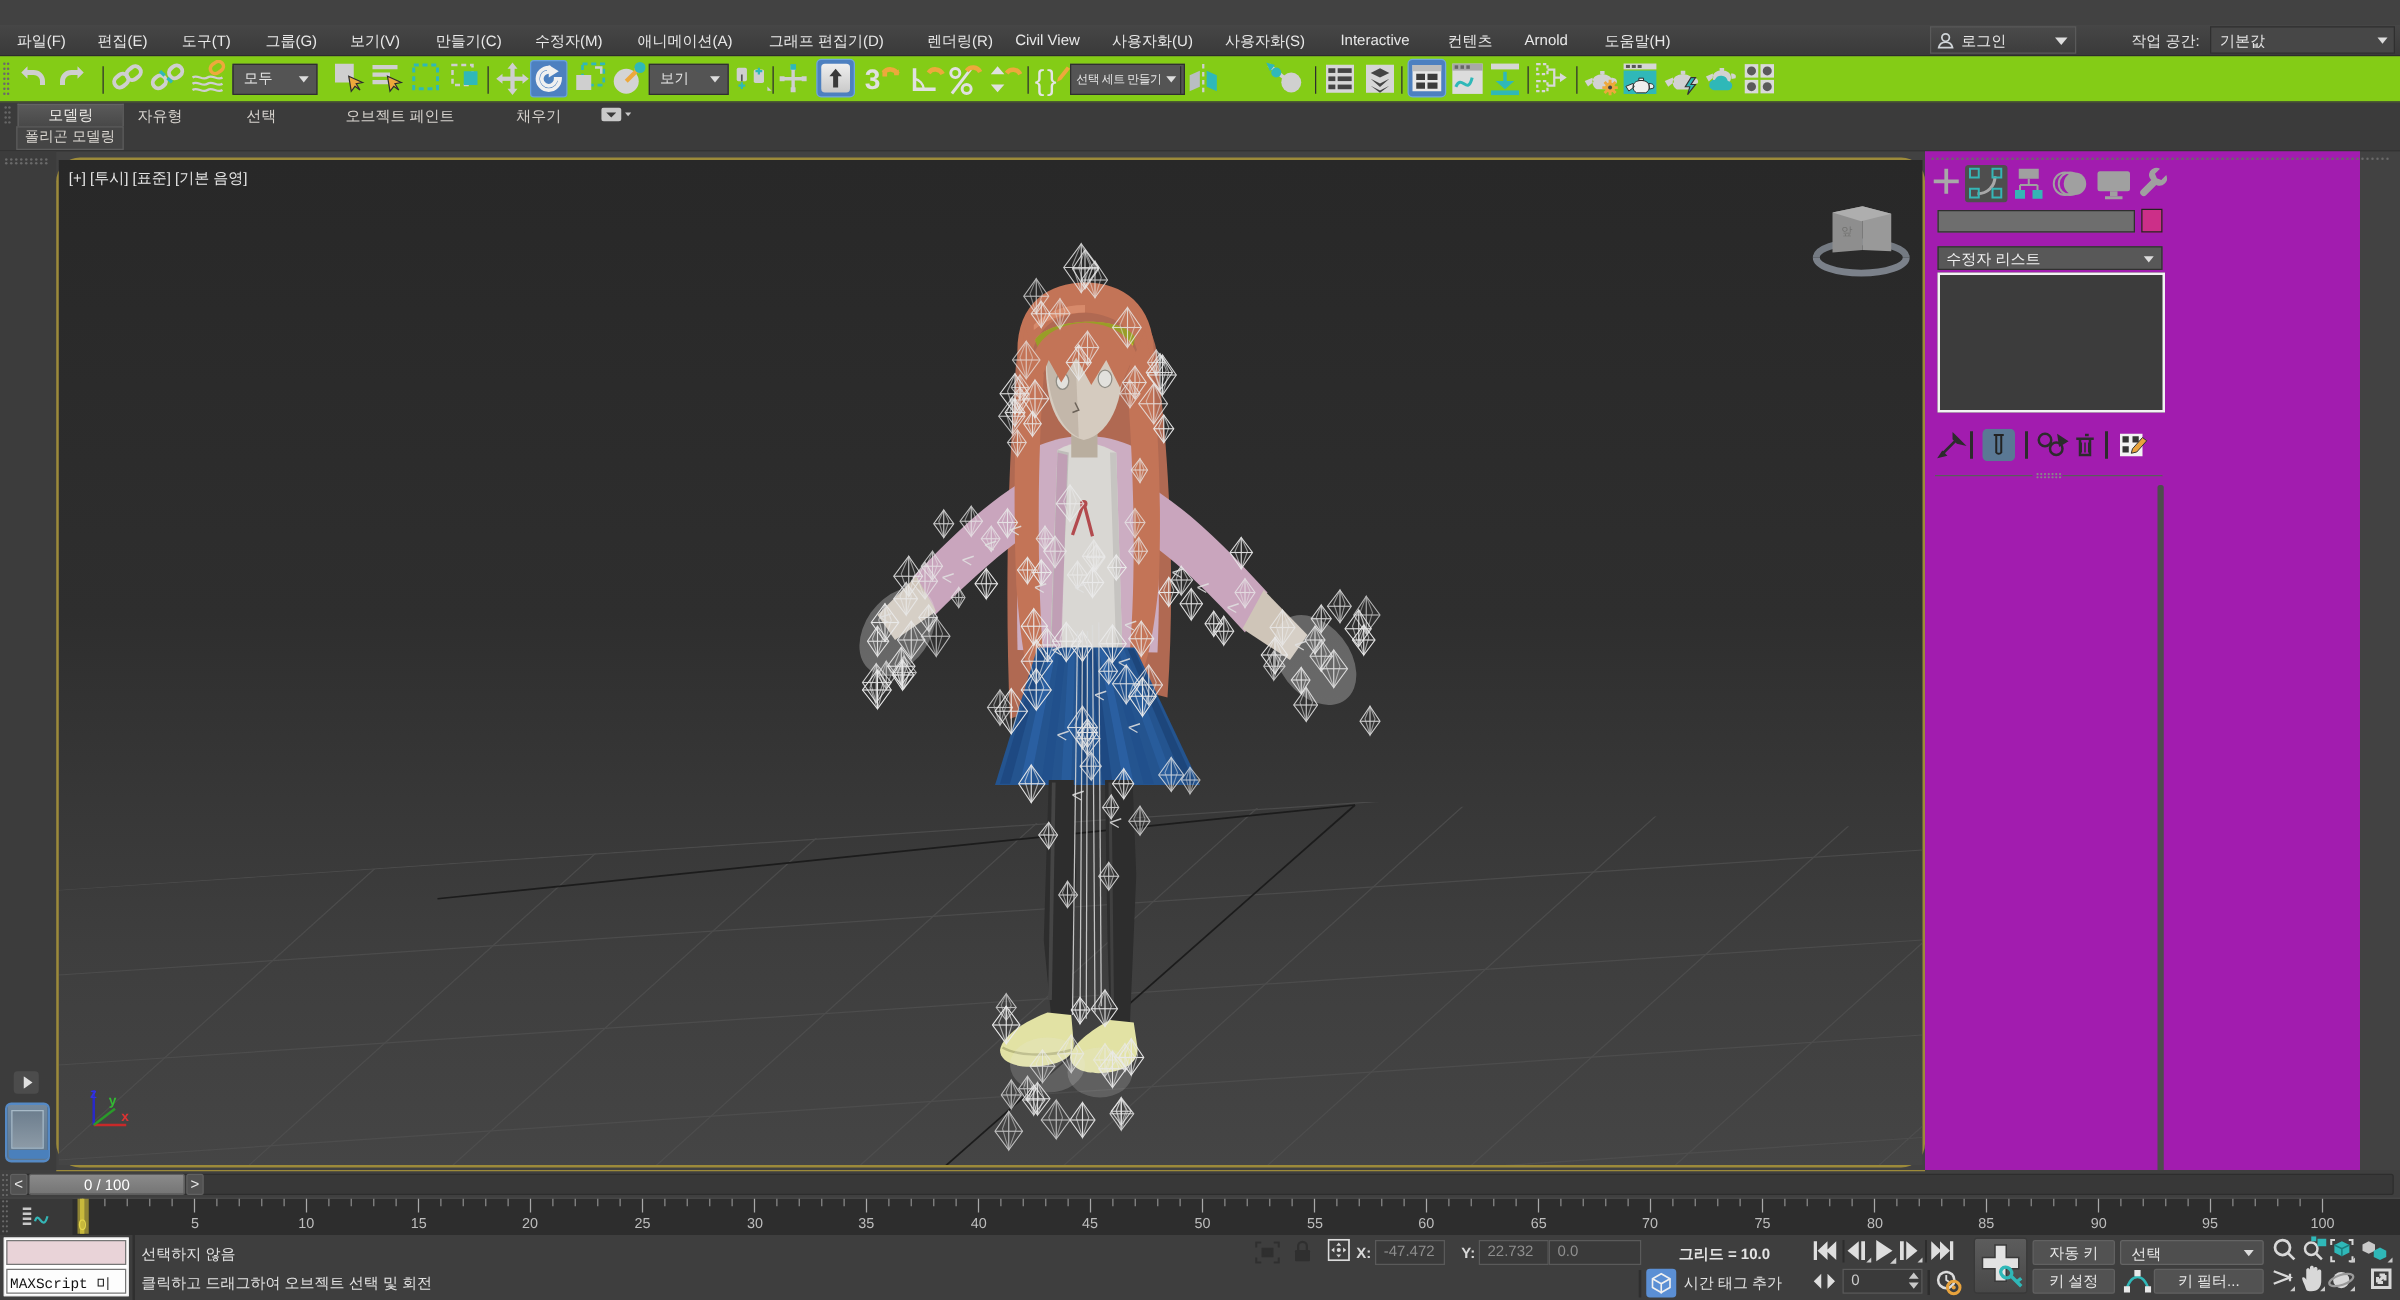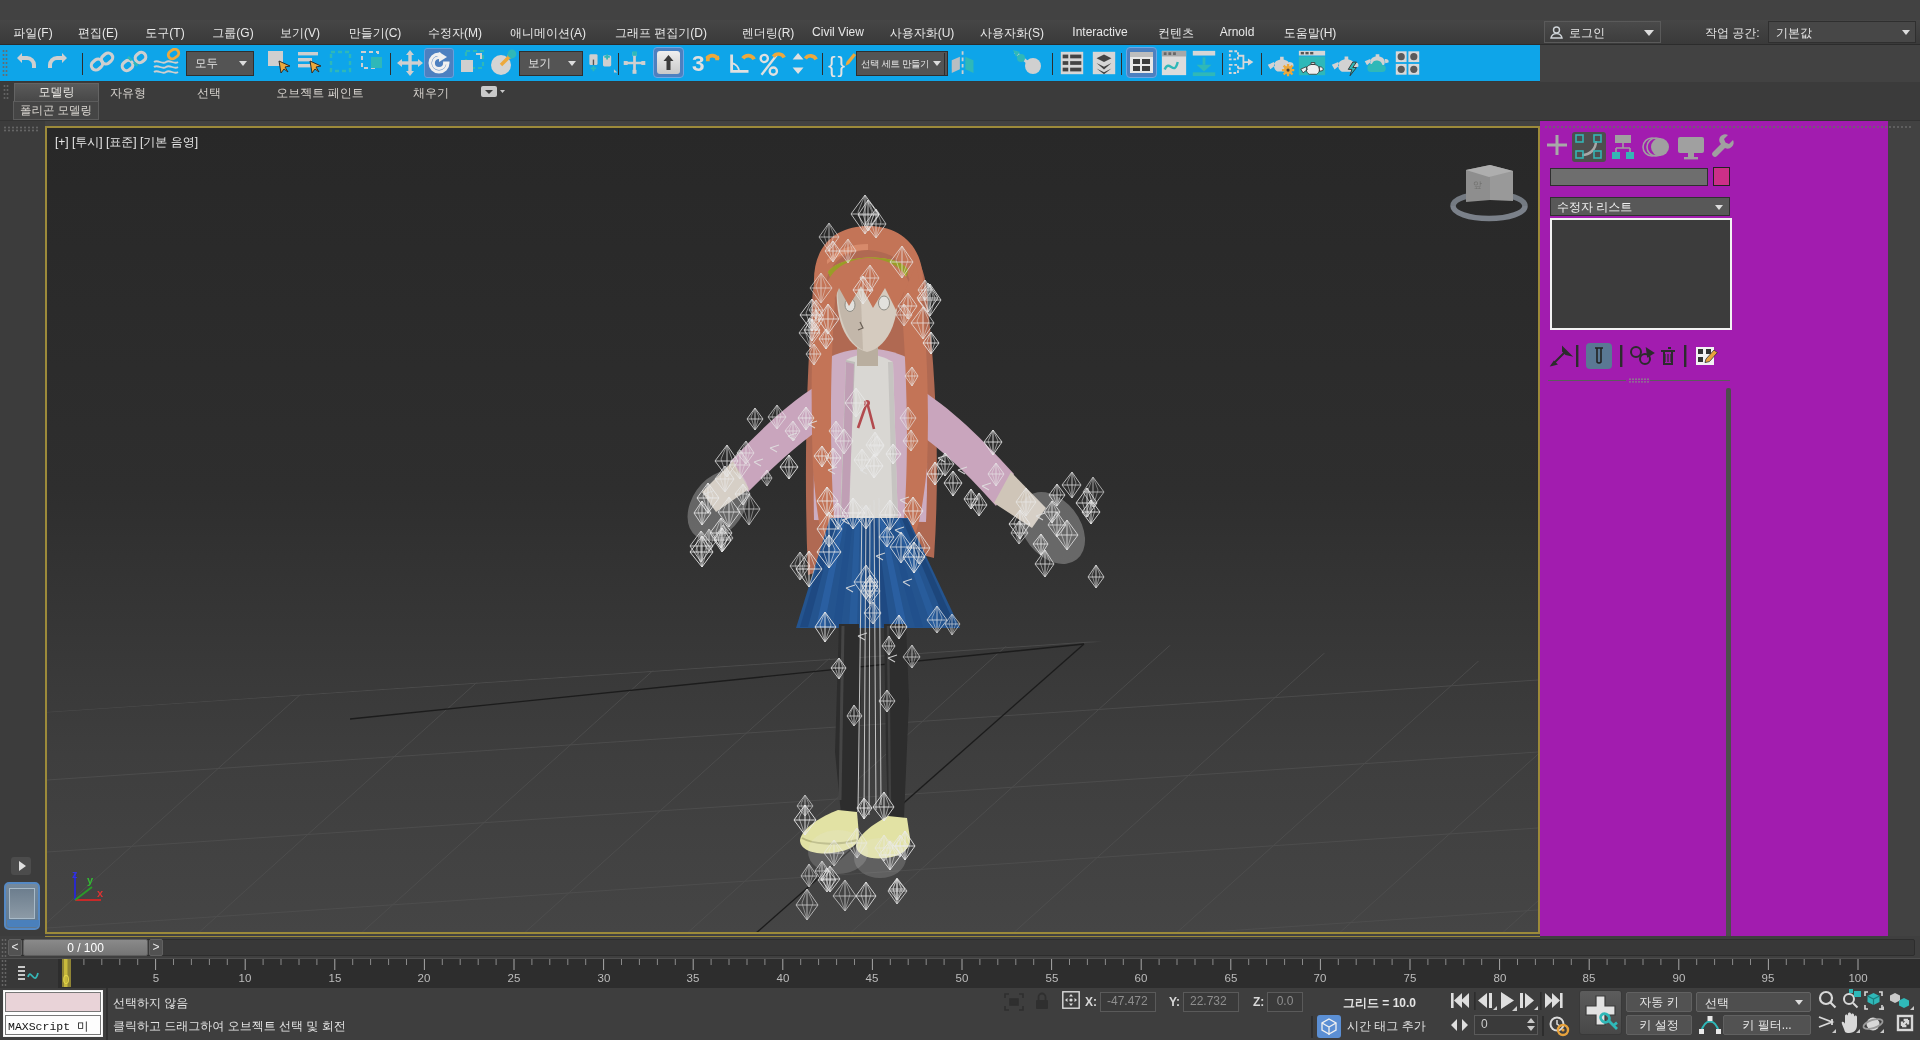--- a/index.html
+++ b/index.html
@@ -1,32 +1,32 @@
 <!DOCTYPE html>
 <html><head><meta charset="utf-8">
 <style>
 *{margin:0;padding:0;box-sizing:border-box;font-family:"Liberation Sans",sans-serif;}
 html,body{width:1920px;height:1040px;overflow:hidden;background:#424242;}
 #app{position:relative;width:1920px;height:1040px;}
 .abs{position:absolute;}
 #titlebar{left:0;top:0;width:1920px;height:20px;background:#fff;color:#111;font-size:12px;}
 #menubar{left:0;top:20px;width:1920px;height:25px;background:linear-gradient(#464646,#3a3a3a);border-bottom:1px solid #2c2c2c;color:#e8e8e8;font-size:12px;}
 .mi{position:absolute;top:5px;transform:translateX(-50%);white-space:nowrap;}
-#toolbar{left:0;top:45px;width:1540px;height:37px;background:#0ea5e9;border-bottom:1px solid #383838;}
+#toolbar{left:0;top:45px;width:1920px;height:37px;background:#84cc16;border-bottom:1px solid #383838;}
 .tbtn{position:absolute;top:3px;}
 .tsep{position:absolute;top:8px;width:1px;height:22px;background:#2e2e2e;}
 .tdd{position:absolute;background:#545454;border:1px solid #2f2f2f;color:#e6e6e6;font-size:11.5px;height:25px;line-height:23px;padding-left:8px;}
 .tdd .arr{position:absolute;right:6px;top:9px;width:0;height:0;border-left:4px solid transparent;border-right:4px solid transparent;border-top:5px solid #ddd;}
 #ribbontabs{left:0;top:82px;width:1920px;height:19px;background:#3b3b3b;color:#d6d2cd;font-size:12px;}
 #ribbonrow2{left:0;top:101px;width:1920px;height:20px;background:#3b3b3b;border-bottom:1px solid #333;}
 .rtab{position:absolute;top:3px;transform:translateX(-50%);white-space:nowrap;}
 #activetab{position:absolute;left:14px;top:1px;width:85px;height:18px;background:linear-gradient(#5a5a5a,#484848);border:1px solid #646464;border-bottom:none;text-align:center;line-height:17px;color:#eceae6;}
 #polymodel{position:absolute;left:13px;top:0px;width:86px;height:19px;background:#454545;border:1px solid #5c5c5c;color:#dcd8d2;font-size:11.5px;text-align:center;line-height:17px;white-space:nowrap;}
 #leftstrip{left:0;top:121px;width:45px;height:815px;background:#3c3c3c;}
-#viewport{left:45px;top:126px;width:1495px;height:808px;background:#9c8a3a;padding:2px;}
+#viewport{left:45px;top:126px;width:1495px;height:808px;background:#9c8a3a;padding:2px;border-radius:19px;}
 #vpinner{position:relative;width:100%;height:100%;background:linear-gradient(#282828,#2e2e2e 45%,#3e3e3e 78%,#454545);overflow:hidden;}
 #vplabel{position:absolute;left:8px;top:6px;color:#e8e8e8;font-size:12px;}
 #cmdpanel{left:1540px;top:121px;width:348px;height:815px;background:#a21caf;}
 #timeslider{left:0;top:936px;width:1920px;height:22px;background:#3f3f3f;}
 #trackbar{left:0;top:958px;width:1920px;height:30px;background:#2d2d2d;color:#c8c8c8;}
 #statusbar{left:0;top:988px;width:1920px;height:52px;background:#3e3e3e;color:#e2e2e2;font-size:12px;}
 .fld{position:absolute;background:#3a3a3a;border:1px solid #5a5a5a;color:#8e8e8e;font-size:12px;padding:1px 6px;height:20px;}
 .sbtn{position:absolute;background:#525252;border:1px solid #616161;border-radius:2px;color:#e8e8e8;font-size:12px;text-align:center;}
 </style></head><body>
 <div id="app">
@@ -1646,21 +1646,21 @@
         <g fill="#dcdcdc">
           <path d="M9 3l2 2.5H7zM9 15l2-2.5H7zM3 9l2.5-2v4zM15 9l-2.5-2v4z"></path>
           <circle cx="9" cy="9" r="1.6"></circle>
         </g>
       </svg>
       <span class="abs" style="left:1085px;top:7px;font-weight:bold;color:#d8d8d8">X:</span>
       <span class="fld" style="left:1100px;top:4px;width:56px;">-47.472</span>
       <span class="abs" style="left:1169px;top:7px;font-weight:bold;color:#d8d8d8">Y:</span>
       <span class="fld" style="left:1183px;top:4px;width:56px;">22.732</span>
       <span class="abs" style="left:1253px;top:7px;font-weight:bold;color:#d8d8d8">Z:</span>
-      <span class="fld" style="left:1267px;top:4px;width:36px;text-align:center;">0.0</span>
+      <span class="fld" style="left:1239px;top:4px;width:74px;">0.0</span>
       <span class="abs" style="left:1343px;top:7px;font-weight:bold;color:#e4e4e4">그리드 = 10.0</span>
       <span class="abs" style="left:1311px;top:28px;width:2px;height:22px;background:#2f2f2f"></span>
       <span class="abs" style="left:1317px;top:27px;width:24px;height:23px;background:#5b8fd4;border-radius:3px"></span>
       <svg class="abs" style="left:1320px;top:30px" width="18" height="17" viewBox="0 0 18 17">
         <g fill="none" stroke="#f0f0f0" stroke-width="1.3">
           <path d="M9 1l7 4v7l-7 4-7-4V5z"></path>
           <path d="M2 5l7 4 7-4M9 9v8"></path>
         </g>
       </svg>
       <span class="abs" style="left:1347px;top:30px;">시간 태그 추가</span>

